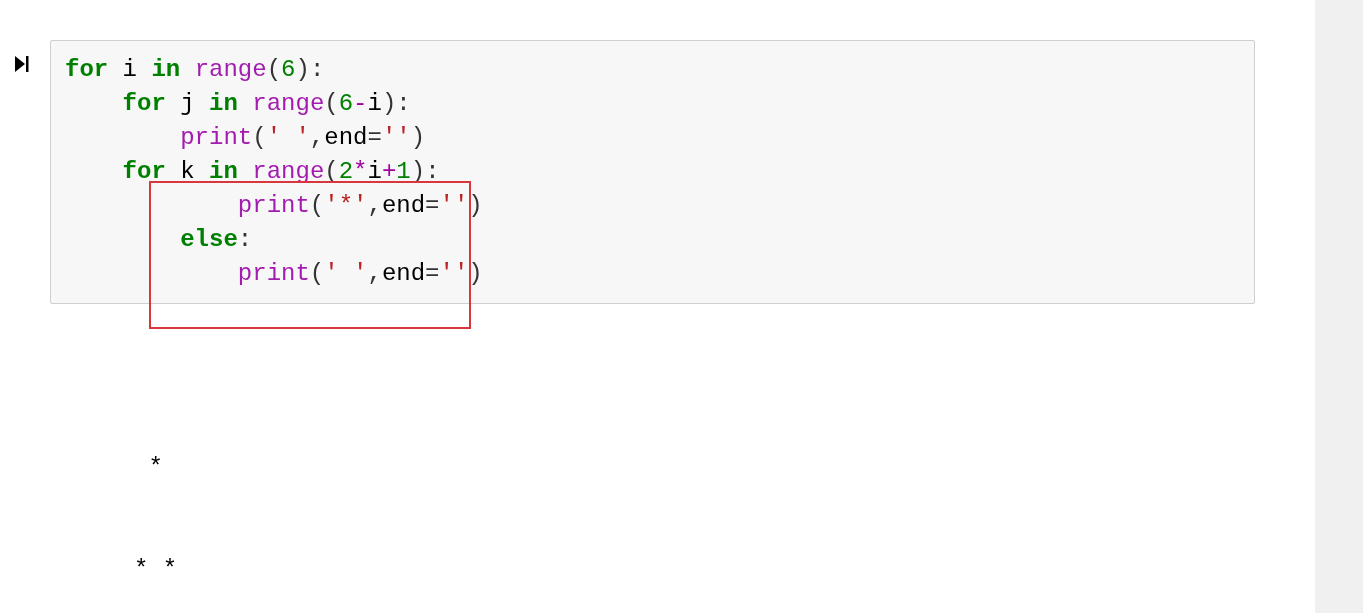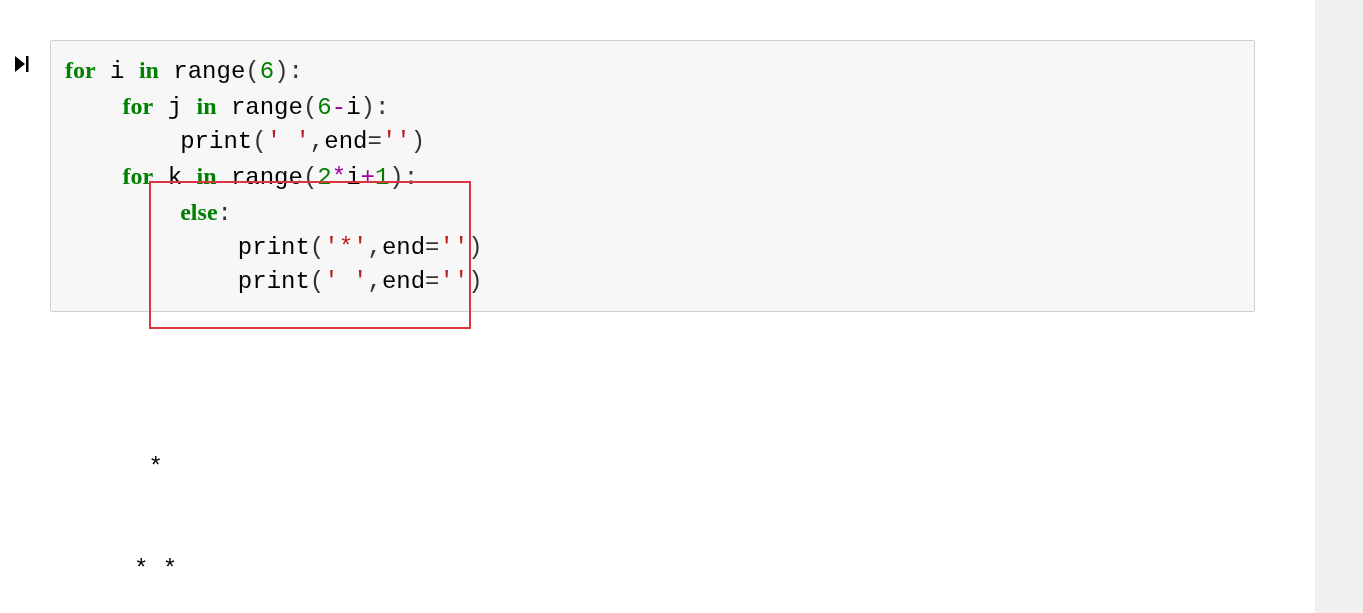--- a/index.html
+++ b/index.html
@@ -52,22 +52,22 @@
       border: 1px solid #cfcfcf;
       border-radius: 2px;
       padding: 12px 14px 12px 14px;
     }
     .code-line {
       font-size: 24px;
       line-height: 34px;
       white-space: pre;
       font-family: "SimSun", "Consolas", "Courier New", monospace;
     }
-    .kw { color: #008000; font-weight: bold; font-family: Liberation Serif, serif; }
-    .fn { color: #000000; }
+    .kw { color: #008000; font-weight: bold; }
+    .fn { color: #a21caf; }
     .num { color: #008000; }
     .op-mul { color: #a000a0; }
     .op-plus { color: #a000a0; }
     .op-mod { color: #a000a0; }
     .op-minus { color: #a000a0; }
     .str { color: #ba2121; }
     .paren { color: #333; }
     .punct { color: #333; }
     .ident { color: #000; }
     .annotation-box {
@@ -98,22 +98,22 @@
         <rect x="12" y="1" width="2.5" height="16" fill="#000"></rect>
       </svg>
     </span>
   </div>
 
   <div class="code-cell">
     <div class="code-line"><span class="kw">for</span><span class="ident"> i </span><span class="kw">in</span><span> </span><span class="fn">range</span><span class="paren">(</span><span class="num">6</span><span class="paren">)</span><span class="punct">:</span></div>
     <div class="code-line"><span>    </span><span class="kw">for</span><span class="ident"> j </span><span class="kw">in</span><span> </span><span class="fn">range</span><span class="paren">(</span><span class="num">6</span><span class="op-minus">-</span><span class="ident">i</span><span class="paren">)</span><span class="punct">:</span></div>
     <div class="code-line"><span>        </span><span class="fn">print</span><span class="paren">(</span><span class="str">' '</span><span class="punct">,</span><span class="ident">end</span><span class="punct">=</span><span class="str">''</span><span class="paren">)</span></div>
     <div class="code-line"><span>    </span><span class="kw">for</span><span class="ident"> k </span><span class="kw">in</span><span> </span><span class="fn">range</span><span class="paren">(</span><span class="num">2</span><span class="op-mul">*</span><span class="ident">i</span><span class="op-plus">+</span><span class="num">1</span><span class="paren">)</span><span class="punct">:</span></div>
+    <div class="code-line"><span>            </span><span class="fn">print</span><span class="paren">(</span><span class="str">'*'</span><span class="punct">,</span><span class="ident">end</span><span class="punct">=</span><span class="str">''</span><span class="paren">)</span></div>
     <div class="code-line"><span>        </span><span class="kw">else</span><span class="punct">:</span></div>
-    <div class="code-line"><span>            </span><span class="fn">print</span><span class="paren">(</span><span class="str">'*'</span><span class="punct">,</span><span class="ident">end</span><span class="punct">=</span><span class="str">''</span><span class="paren">)</span></div>
     <div class="code-line"><span>            </span><span class="fn">print</span><span class="paren">(</span><span class="str">' '</span><span class="punct">,</span><span class="ident">end</span><span class="punct">=</span><span class="str">''</span><span class="paren">)</span></div>
 
     <div class="annotation-box" style="left:98px; top:140px; width:322px; height:148px;"></div>
   </div>
 
   <div class="output-area">
     <div>      *</div>
     <div>     * *</div>
     
     

